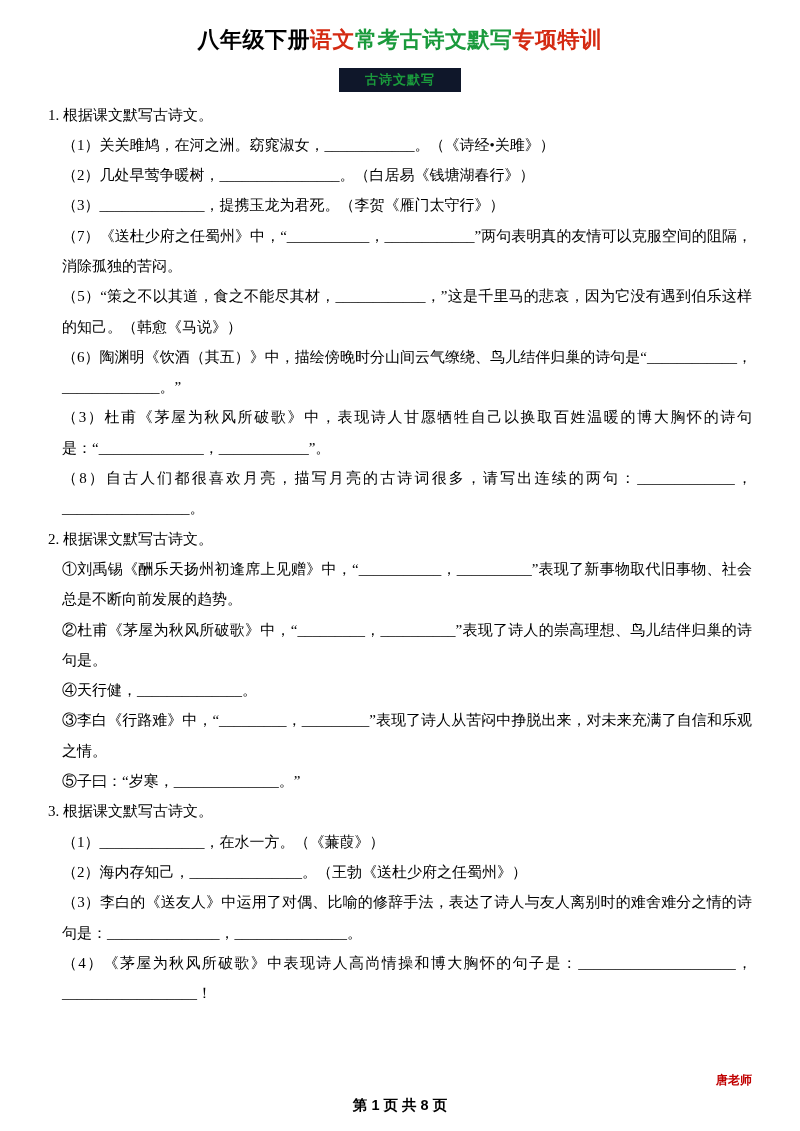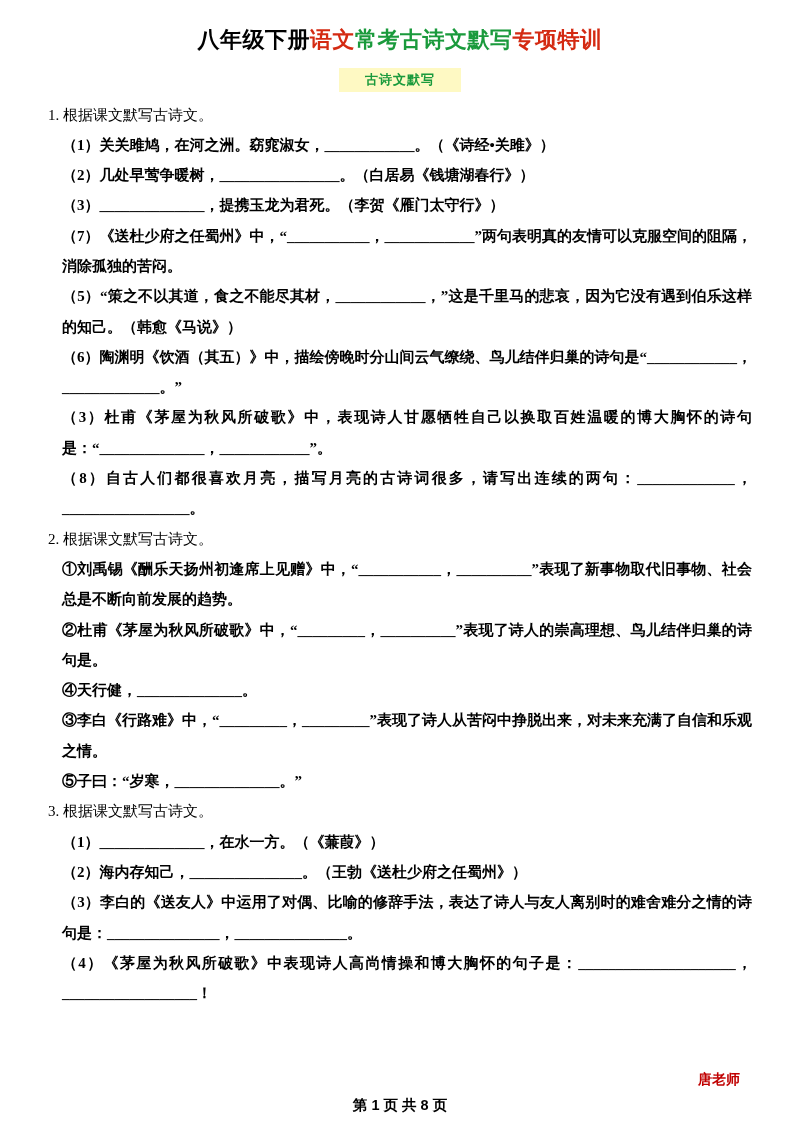--- a/index.html
+++ b/index.html
@@ -35,59 +35,58 @@
   .doc-title .seg-green { color: #1a9a3c; }
   .doc-title .seg-black { color: #000000; }
 
   .badge-row {
     display: flex;
     justify-content: center;
     margin-top: 14px;
     margin-bottom: 8px;
   }
   .badge {
-    background: #fef9c3;
+    background: #0f172a;
     color: #1a9a3c;
     font-weight: bold;
     font-size: 13px;
     padding: 3px 26px;
     letter-spacing: 1px;
     font-family: Liberation Sans, sans-serif;
   }
 
   .body-text {
     font-size: 15px;
     line-height: 2.02;
     text-align: justify;
   }
   .p {
     margin: 0;
     text-indent: 0;
   }
   .p.indent {
     text-indent: 0;
     padding-left: 14px;
-    font-weight: bold;
   }
 
   .footer {
     position: absolute;
     left: 0;
     right: 0;
     bottom: 16px;
     text-align: center;
     font-size: 14.5px;
     font-weight: bold;
     font-family: Liberation Sans, sans-serif;
   }
   .signature {
     position: absolute;
-    right: 60px;
+    right: 48px;
     bottom: 42px;
-    font-size: 14px;
+    font-size: 12px;
     font-weight: bold;
     color: #c00000;
   }
 </style>
 </head>
 <body>
 
 <div class="page">
 
   <h1 class="doc-title">

